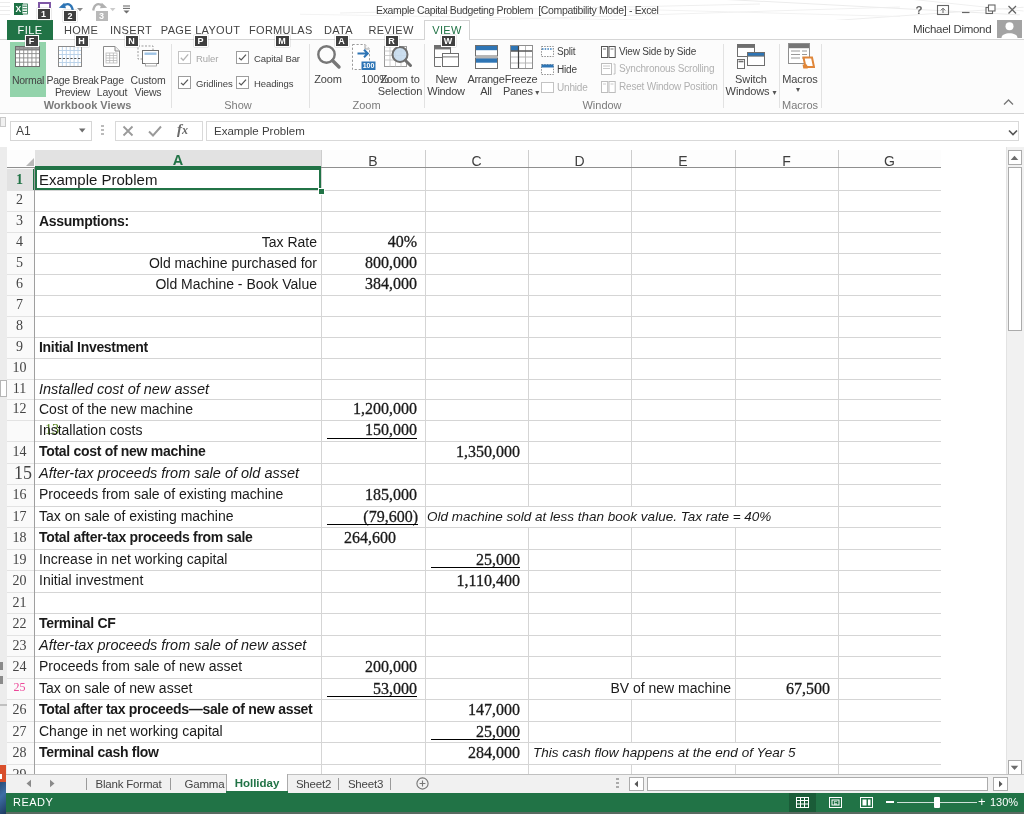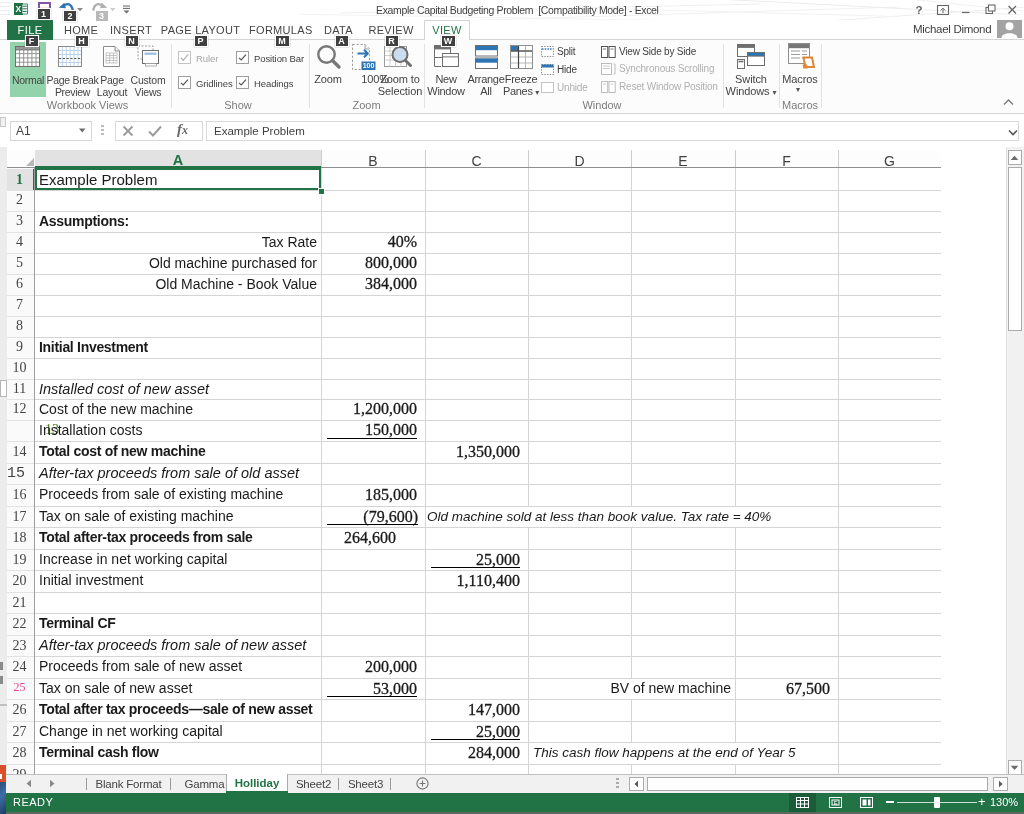--- a/index.html
+++ b/index.html
@@ -168,37 +168,37 @@
   </g>
 </svg>
 <div class="biglabel abs" style="left:86px;top:73.5px;width:52px;font-size:10.5px;letter-spacing:-0.2px;">Page<br>Layout</div>
 <svg class="abs" style="left:137px;top:45px;" width="22" height="22" viewBox="0 0 22 22">
   <rect x="1" y="1" width="15" height="13" fill="none" stroke="#9a9a9a" stroke-width="1" stroke-dasharray="2,1.5"></rect>
   <rect x="5.5" y="5.5" width="16" height="13" fill="#fff" stroke="#6e6e6e" stroke-width="1"></rect>
   <rect x="7.5" y="7.5" width="12" height="2.4" fill="#9ec3e5"></rect>
   <rect x="8.5" y="18.5" width="11" height="2.5" fill="#fff" stroke="#9a9a9a" stroke-width="0.8"></rect>
 </svg>
 <div class="biglabel abs" style="left:122px;top:73.5px;width:52px;font-size:10.5px;letter-spacing:-0.2px;">Custom<br>Views</div>
-<div class="glabel abs" style="left:10px;width:155px;">Workbook Views</div>
+<div class="glabel abs" style="left:10px;width:155px;font-weight:bold;">Workbook Views</div>
 
 <svg class="abs" style="left:178px;top:51px;" width="13" height="13" viewBox="0 0 13 13">
   <rect x="0.5" y="0.5" width="12" height="12" fill="#fff" stroke="#c3c3c3" stroke-width="1"></rect>
   <path d="M2.8 6.8 L5.2 9.2 L10.2 3.4" fill="none" stroke="#b5b5b5" stroke-width="1.3"></path>
 </svg>
 <div class="abs" style="left:196px;top:52.5px;font-size:9.5px;letter-spacing:-0.1px;color:#a6a6a6;">Ruler</div>
 <svg class="abs" style="left:178px;top:76px;" width="13" height="13" viewBox="0 0 13 13">
   <rect x="0.5" y="0.5" width="12" height="12" fill="#fff" stroke="#9d9d9d" stroke-width="1"></rect>
   <path d="M3 6.8 L5.2 9 L10 3.6" fill="none" stroke="#555" stroke-width="1.2"></path>
 </svg>
 <div class="abs" style="left:196px;top:77.5px;font-size:9.5px;letter-spacing:-0.1px;color:#3f3f3f;">Gridlines</div>
 <svg class="abs" style="left:236px;top:51px;" width="13" height="13" viewBox="0 0 13 13">
   <rect x="0.5" y="0.5" width="12" height="12" fill="#fff" stroke="#9d9d9d" stroke-width="1"></rect>
   <path d="M3 6.8 L5.2 9 L10 3.6" fill="none" stroke="#555" stroke-width="1.2"></path>
 </svg>
-<div class="abs" style="left:254px;top:52.5px;font-size:9.5px;letter-spacing:-0.1px;color:#3f3f3f;">Position Bar</div>
+<div class="abs" style="left:254px;top:52.5px;font-size:9.5px;letter-spacing:-0.1px;color:#3f3f3f;">Capital Bar</div>
 <svg class="abs" style="left:236px;top:76px;" width="13" height="13" viewBox="0 0 13 13">
   <rect x="0.5" y="0.5" width="12" height="12" fill="#fff" stroke="#9d9d9d" stroke-width="1"></rect>
   <path d="M3 6.8 L5.2 9 L10 3.6" fill="none" stroke="#555" stroke-width="1.2"></path>
 </svg>
 <div class="abs" style="left:254px;top:77.5px;font-size:9.5px;letter-spacing:-0.1px;color:#3f3f3f;">Headings</div>
 <div class="glabel abs" style="left:178px;width:120px;">Show</div>
 
 <svg class="abs" style="left:315px;top:44px;" width="27" height="27" viewBox="0 0 27 27">
   <circle cx="11.5" cy="10.5" r="8.2" fill="none" stroke="#777" stroke-width="2.4"></circle>
   <line x1="17.5" y1="16.5" x2="24" y2="23" stroke="#777" stroke-width="3.4" stroke-linecap="round"></line>
@@ -398,21 +398,21 @@
 <div class="abs" style="left:7px;top:357.5px;width:25px;height:20.9px;line-height:20.9px;overflow:hidden;font-family:'Liberation Serif',serif;font-size:14px;color:#444444;font-weight:normal;text-align:center;">10</div>
 <div class="abs" style="left:7px;top:378.5px;width:27px;height:1px;background:#e3e3e3;"></div>
 <div class="abs" style="left:7px;top:378.5px;width:25px;height:20.9px;line-height:20.9px;overflow:hidden;font-family:'Liberation Serif',serif;font-size:14px;color:#444444;font-weight:normal;text-align:center;">11</div>
 <div class="abs" style="left:7px;top:399.4px;width:27px;height:1px;background:#e3e3e3;"></div>
 <div class="abs" style="left:7px;top:399.4px;width:25px;height:20.9px;line-height:20.9px;overflow:hidden;font-family:'Liberation Serif',serif;font-size:14px;color:#444444;font-weight:normal;text-align:center;">12</div>
 <div class="abs" style="left:7px;top:420.3px;width:27px;height:1px;background:#e3e3e3;"></div>
 <div class="abs" style="left:7px;top:420.3px;width:25px;height:20.9px;line-height:20.9px;overflow:hidden;font-family:'Liberation Serif',serif;font-size:14px;color:#4d7c0f;font-weight:normal;text-align:left;margin-left:38px;">13</div>
 <div class="abs" style="left:7px;top:441.3px;width:27px;height:1px;background:#e3e3e3;"></div>
 <div class="abs" style="left:7px;top:441.3px;width:25px;height:21.5px;line-height:21.5px;overflow:hidden;font-family:'Liberation Serif',serif;font-size:14px;color:#444444;font-weight:normal;text-align:center;">14</div>
 <div class="abs" style="left:7px;top:462.8px;width:27px;height:1px;background:#e3e3e3;"></div>
-<div class="abs" style="left:7px;top:462.8px;width:25px;height:21.5px;line-height:21.5px;overflow:hidden;font-family:Liberation Mono, monospace;font-size:15px;color:#444444;font-weight:normal;text-align:left;">15</div>
+<div class="abs" style="left:7px;top:462.8px;width:25px;height:21.5px;line-height:21.5px;overflow:hidden;font-family:Liberation Serif, serif;font-size:18px;color:#444444;font-weight:normal;text-align:right;">15</div>
 <div class="abs" style="left:7px;top:484.3px;width:27px;height:1px;background:#e3e3e3;"></div>
 <div class="abs" style="left:7px;top:484.3px;width:25px;height:21.5px;line-height:21.5px;overflow:hidden;font-family:'Liberation Serif',serif;font-size:14px;color:#444444;font-weight:normal;text-align:center;">16</div>
 <div class="abs" style="left:7px;top:505.8px;width:27px;height:1px;background:#e3e3e3;"></div>
 <div class="abs" style="left:7px;top:505.8px;width:25px;height:21.5px;line-height:21.5px;overflow:hidden;font-family:'Liberation Serif',serif;font-size:14px;color:#444444;font-weight:normal;text-align:center;">17</div>
 <div class="abs" style="left:7px;top:527.3px;width:27px;height:1px;background:#e3e3e3;"></div>
 <div class="abs" style="left:7px;top:527.3px;width:25px;height:21.5px;line-height:21.5px;overflow:hidden;font-family:'Liberation Serif',serif;font-size:14px;color:#444444;font-weight:normal;text-align:center;">18</div>
 <div class="abs" style="left:7px;top:548.8px;width:27px;height:1px;background:#e3e3e3;"></div>
 <div class="abs" style="left:7px;top:548.8px;width:25px;height:21.5px;line-height:21.5px;overflow:hidden;font-family:'Liberation Serif',serif;font-size:14px;color:#444444;font-weight:normal;text-align:center;">19</div>
 <div class="abs" style="left:7px;top:570.3px;width:27px;height:1px;background:#e3e3e3;"></div>
 <div class="abs" style="left:7px;top:570.3px;width:25px;height:21.5px;line-height:21.5px;overflow:hidden;font-family:'Liberation Serif',serif;font-size:14px;color:#444444;font-weight:normal;text-align:center;">20</div>

